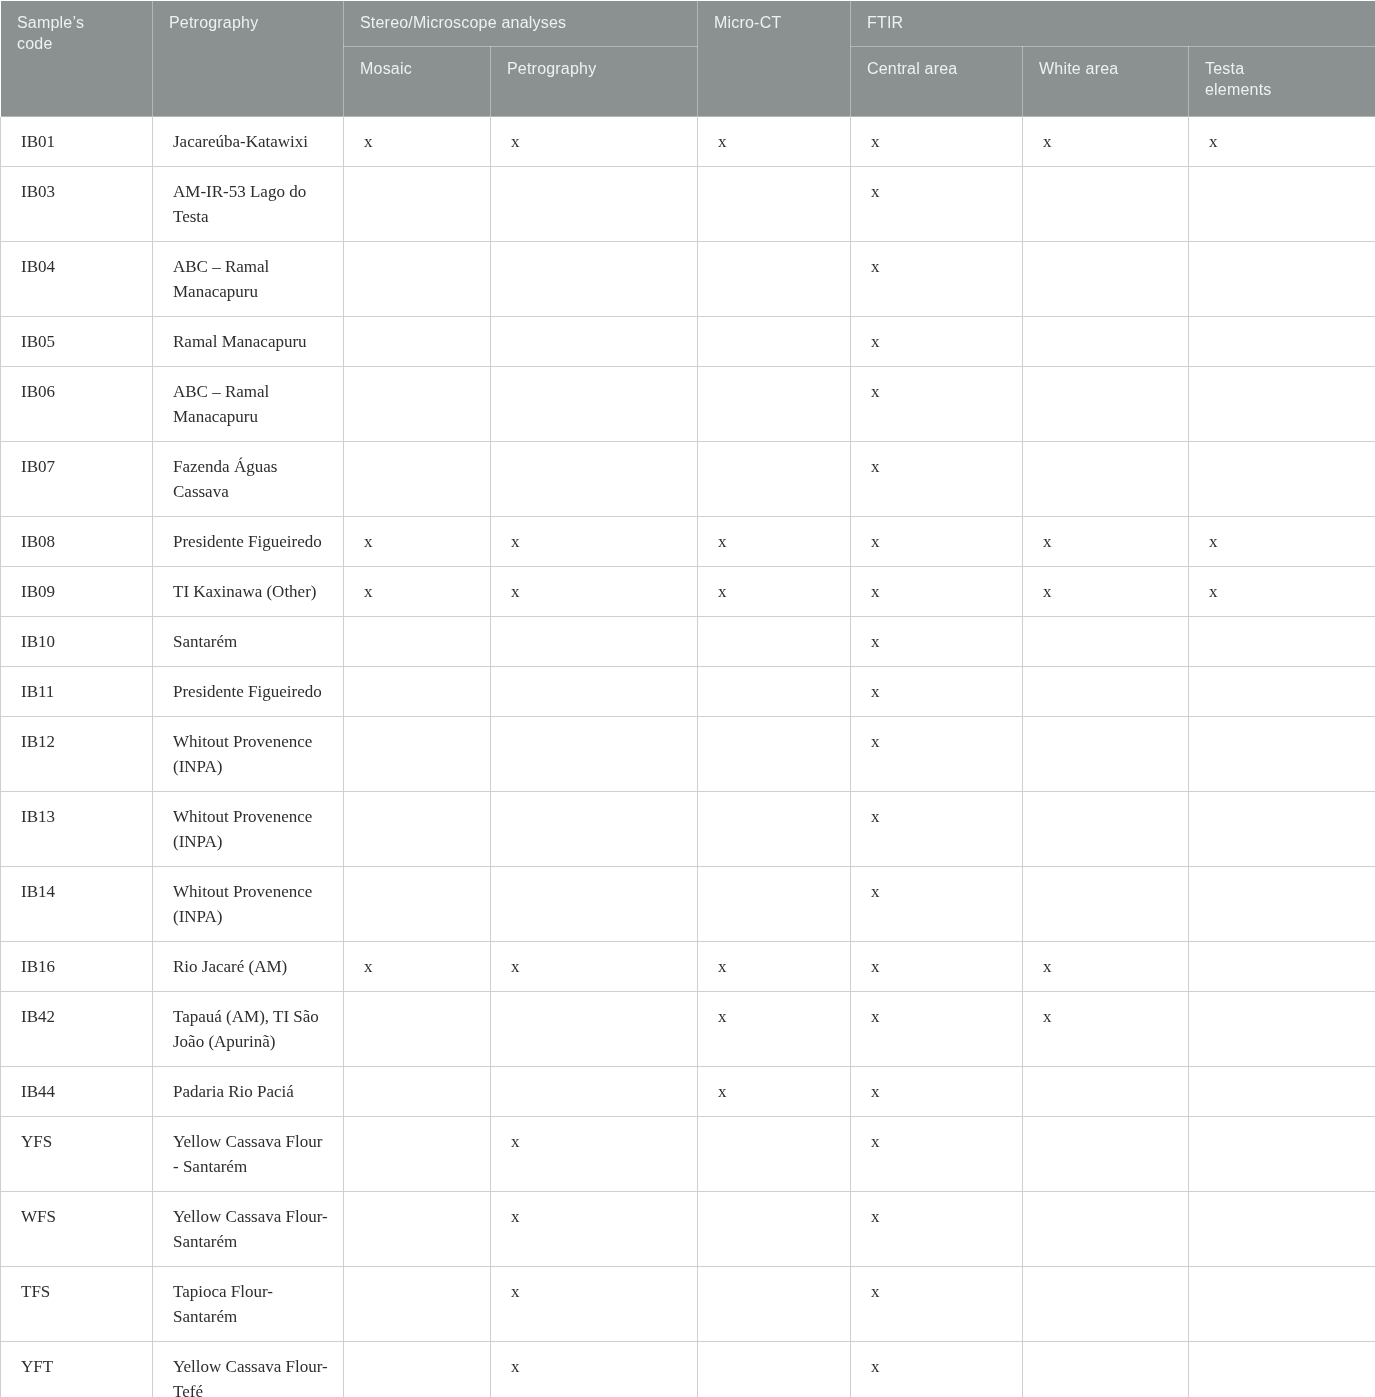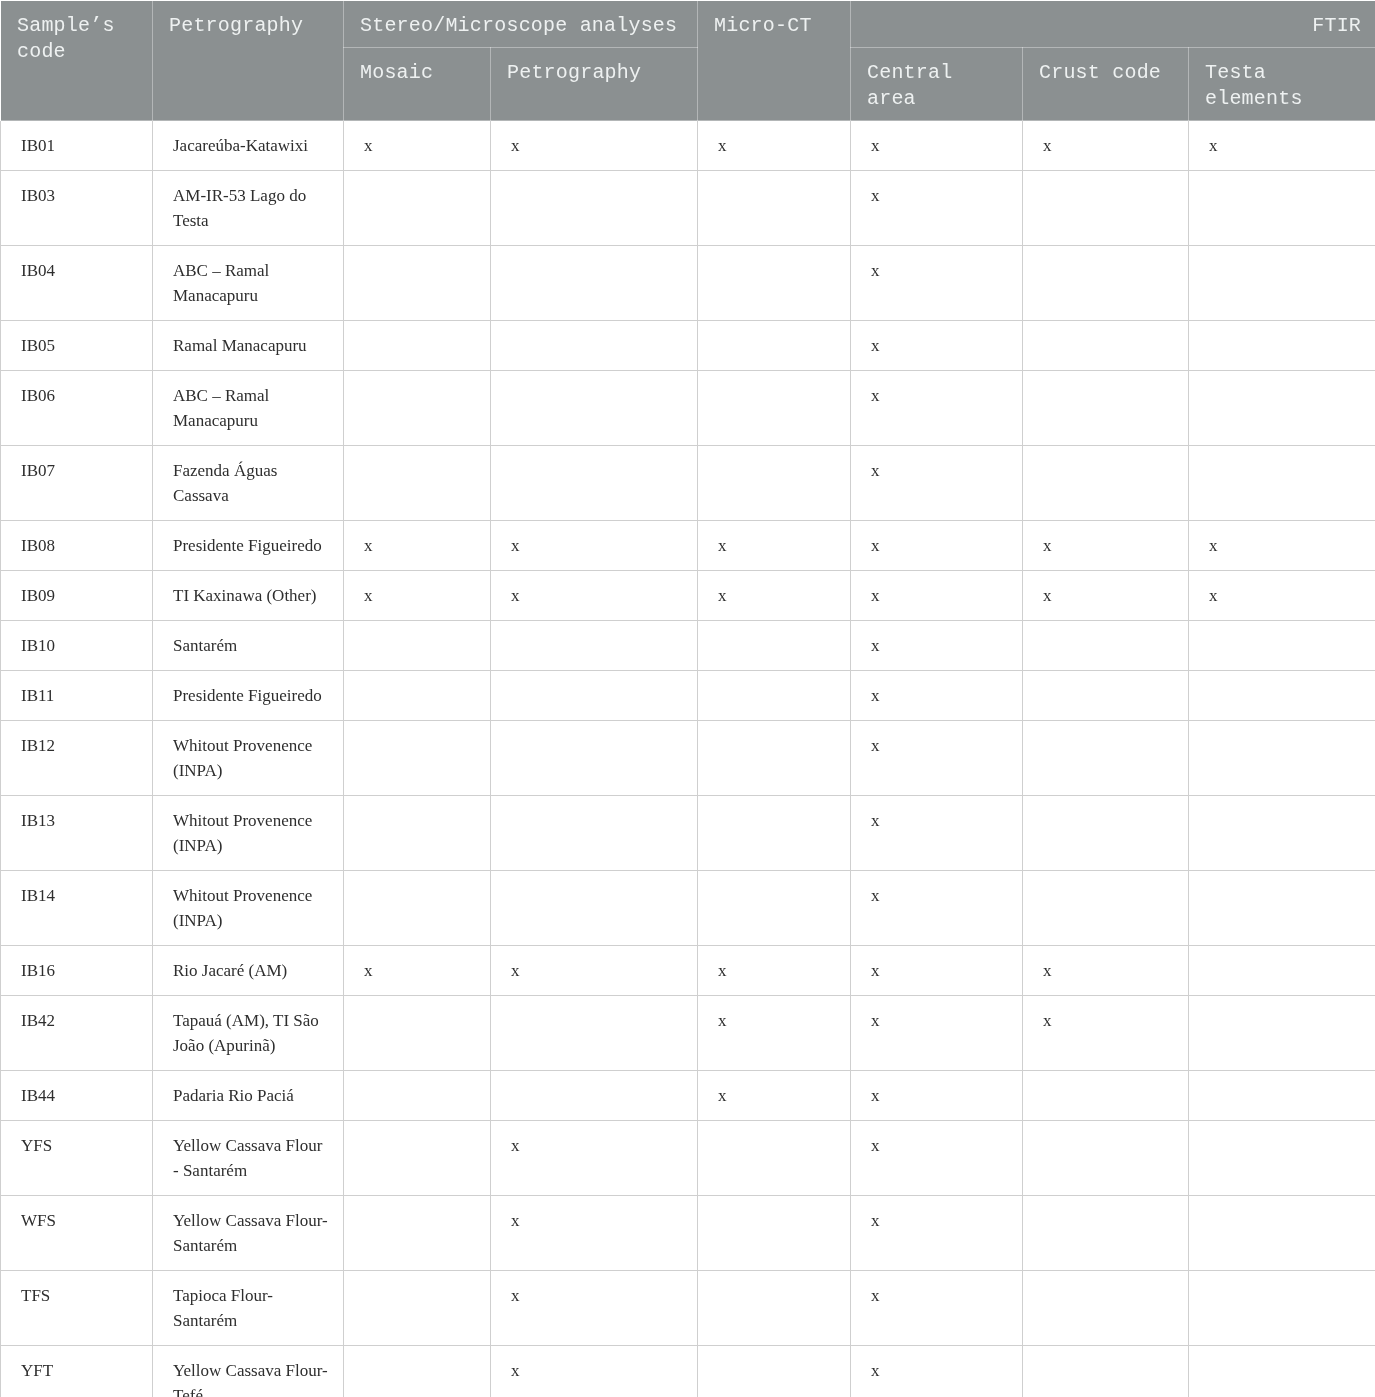--- a/index.html
+++ b/index.html
@@ -14,33 +14,33 @@
   }
   table {
     width: 1375px;
     border-collapse: collapse;
     table-layout: fixed;
     border-bottom: 3px solid #9ea2a3;
   }
   thead th {
     background: #8b9091;
     color: #eef1f1;
-    font-family: Liberation Mono, monospace;
+    font-family: Liberation Sans, sans-serif;
     font-weight: normal;
-    font-size: 20px;
+    font-size: 16px;
     letter-spacing: 0.2px;
     text-align: left;
     vertical-align: top;
     padding: 12px 14px 8px 16px;
     border: 1px solid rgba(255,255,255,0.35);
     line-height: 1.3;
   }
   thead tr.group-row { height: 46px; }
   thead tr.sub-row { height: 70px; }
-  thead th.center { text-align: right; }
+  thead th.center { text-align: left; }
   thead th .narrow {
     display: inline-block;
     max-width: 105px;
   }
   tbody td {
     font-family: "Liberation Serif", "DejaVu Serif", serif;
     font-size: 17px;
     color: #2e2e2e;
     background: #ffffff;
     border: 1px solid #cfcfcf;
@@ -71,21 +71,21 @@
         <th rowspan="2"><span class="narrow">Sample’s code</span></th>
         <th rowspan="2">Petrography</th>
         <th colspan="2">Stereo/Microscope analyses</th>
         <th rowspan="2">Micro-CT</th>
         <th colspan="3" class="center">FTIR</th>
       </tr>
       <tr class="sub-row">
         <th>Mosaic</th>
         <th>Petrography</th>
         <th>Central area</th>
-        <th>Crust code</th>
+        <th>White area</th>
         <th><span class="narrow">Testa elements</span></th>
       </tr>
     </thead>
     <tbody>
   <tr>
     <td>IB01</td>
     <td>Jacareúba-Katawixi</td>
     <td>x</td>
     <td>x</td>
     <td>x</td>

